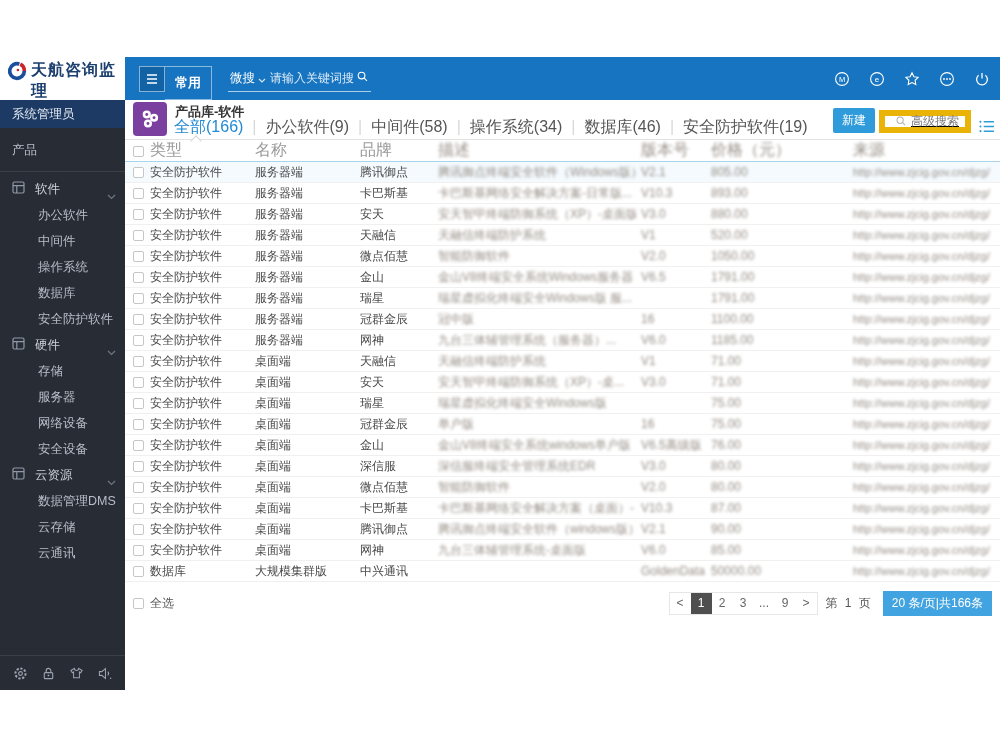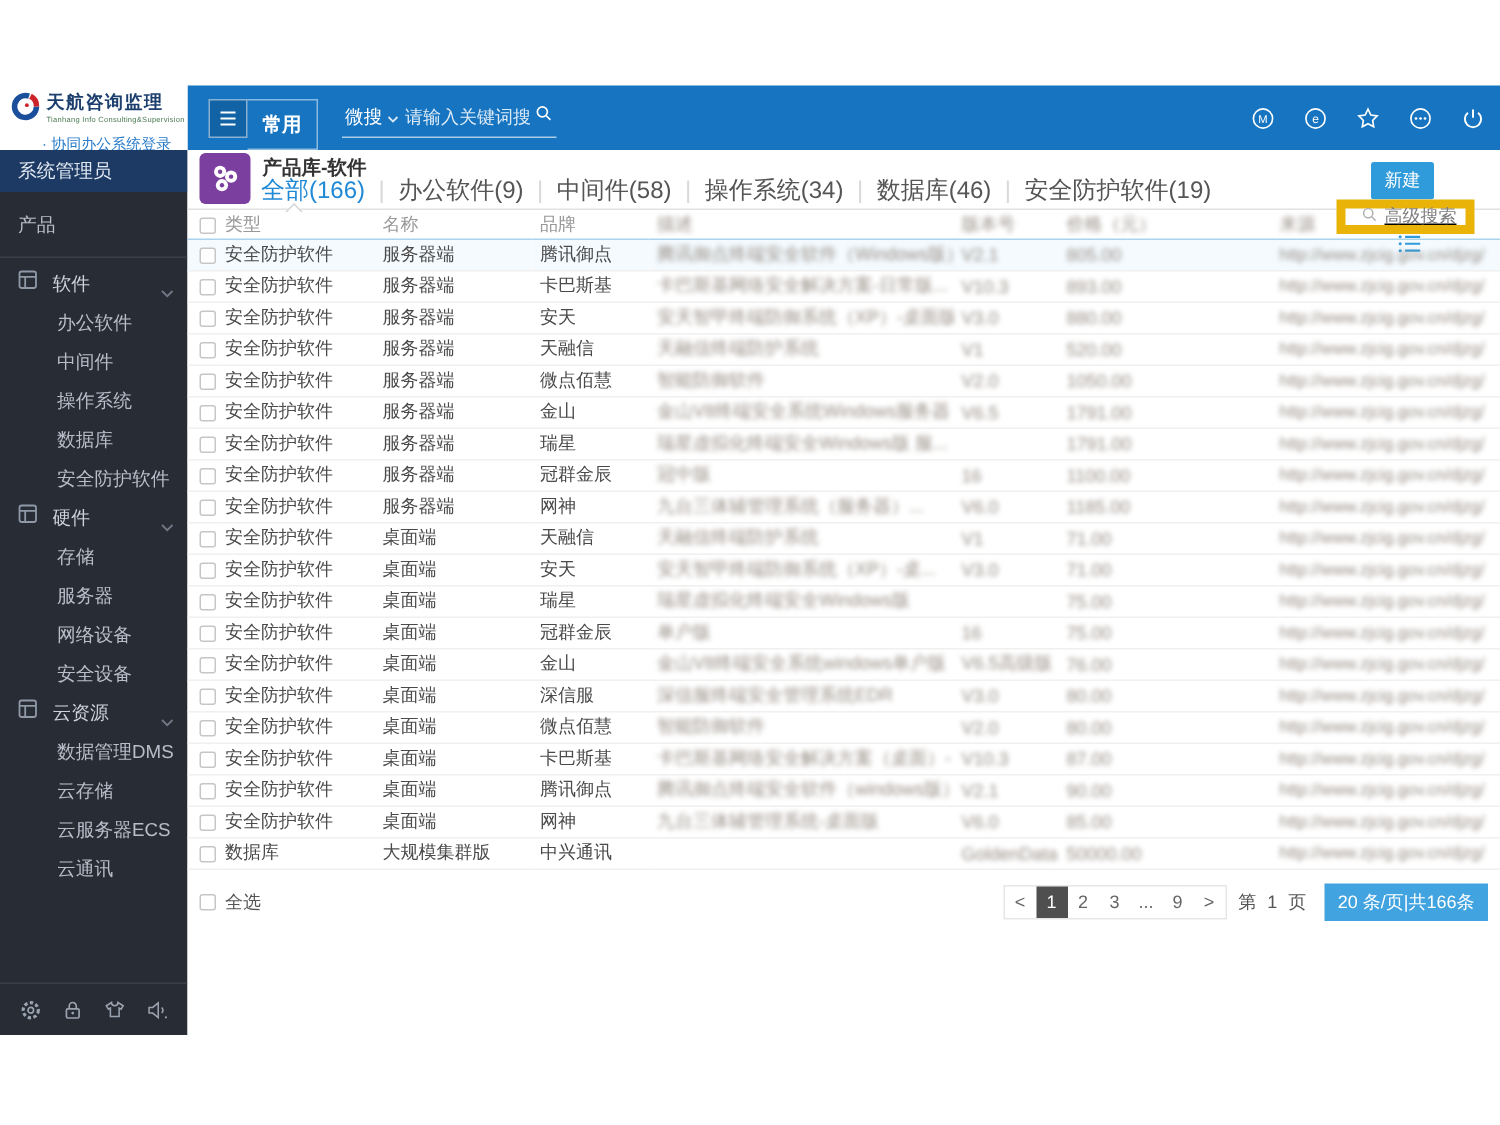--- a/index.html
+++ b/index.html
@@ -5,21 +5,21 @@
   * { box-sizing: border-box; margin: 0; padding: 0; }
   html,body { width:1000px; height:750px; background:#fff;
     font-family:"Liberation Sans","DejaVu Sans",sans-serif; }
   .app { position:absolute; top:57px; left:0; width:1000px; }
 
   
   .topbar { display:flex; height:43px; }
   .logo-panel { width:125px; background:#fff; padding:3px 0 0 6px; position:relative; }
   .logo-row { display:flex; align-items:flex-start; }
   .logo-text { margin-left:3px; }
-  .logo-title { font-size:12px; font-weight:bold; color:#1c3f6e; letter-spacing:1px; }
+  .logo-title { font-size:16px; font-weight:bold; color:#1c3f6e; letter-spacing:1px; }
   .logo-sub { font-size:5px; color:#4a7a52; letter-spacing:.2px; }
   .login-link { font-size:10px; color:#2a7cc9; margin:2px 0 0 22px; cursor:pointer; }
   .navbar { flex:1; background:#1674c1; display:flex; align-items:center; color:#fff; padding:0 10px 0 8px; }
   .nav-item { font-size:13px; padding:0 11px; cursor:pointer; white-space:nowrap; }
   .nav-group { display:flex; margin-left:6px; height:26px; }
   .nav-burger { width:26px; display:flex; align-items:center; justify-content:center;
     border:1px solid rgba(255,255,255,.5); background:rgba(0,0,0,.14); cursor:pointer; }
   .nav-common { display:flex; align-items:center; padding:16px 10px; font-size:13px;
     border:1px solid rgba(255,255,255,.5); border-left:none; cursor:pointer;font-weight:bold; }
   .topsearch { display:flex; align-items:center; margin-left:16px;
@@ -51,30 +51,30 @@
   .page-header { position:relative; height:40px; border-bottom:1px solid #e2e2e2; }
   .app-icon { position:absolute; left:8px; top:2px; width:34px; height:34px; background:#7b3fa0; border-radius:4px;
     display:flex; align-items:center; justify-content:center; }
   .page-title { position:absolute; left:50px; top:3px; font-size:13px; font-weight:bold; color:#333; }
   .tabs { position:absolute; left:49px; bottom:0; height:20px; display:flex; align-items:center; font-size:16px; color:#555; }
   .tab { position:relative; cursor:pointer; padding-bottom:3px; }
   .tab:not(:last-child)::after { content:"|"; color:#d8d8d8; padding:0 9px; }
   .tab.active { color:#2089d5; }
   .tab.active::before { content:""; position:absolute; left:18px; bottom:-4px; width:7px; height:7px; background:#fff;
     border-left:1px solid #d5d5d5; border-top:1px solid #d5d5d5; transform:rotate(45deg); }
-  .header-actions { position:absolute; right:17px; top:8px; display:flex; align-items:center;flex-direction:column; }
+  .header-actions { position:absolute; right:6px; top:8px; display:flex; align-items:flex-end; }
   .btn-new { background:#2f9bdb; color:#fff; font-size:12px; border:none; padding:4px 9px; border-radius:2px; cursor:pointer; }
   .adv-search { display:flex; align-items:center; border:6px solid #eab308; height:23px; margin-left:4px; padding:0 6px 0 4px; width:92px; justify-content:flex-end; background:#fff; cursor:text;text-decoration:underline; }
   .adv-label { font-size:12px; color:#7d7d7d; margin-left:4px; cursor:pointer; white-space:nowrap; }
   .list-toggle { margin-left:8px; cursor:pointer; display:flex; }
 
   
   table { width:100%; border-collapse:collapse; table-layout:fixed; }
   th, td { padding:0 0 0 5px; text-align:left; overflow:hidden; white-space:nowrap; }
-  thead th { height:19px; font-weight:normal; color:#999; font-size:12px; border-bottom:1px solid #a9d4ec; }
+  thead th { height:19px; font-weight:normal; color:#999; font-size:16px; border-bottom:1px solid #a9d4ec; }
   tbody td { height:21px; font-size:12px; color:#4a4a4a; border-bottom:1px solid #f0f0f0; }
   tbody tr.hl { background:#f4fafe; }
   td.blur, th.blur { color:#968e86; filter:blur(1.7px); }
   td.c-src { font-size:11px; }
   .cb { display:inline-block; width:11px; height:11px; border:1px solid #c6c6c6; border-radius:2px; background:#fff;
     vertical-align:middle; cursor:pointer; }
 
   
   .table-footer { display:flex; justify-content:space-between; align-items:center; margin-top:9px; padding:0 8px 0 8px; }
   .select-all { display:flex; align-items:center; gap:6px; font-size:12px; color:#555; }
@@ -233,21 +233,20 @@
       <span class="tree-label">云资源</span>
       <span class="chev">
         <svg width="9" height="6" viewBox="0 0 9 6">
                   <path d="M1 1l3.5 3.5L8 1" fill="none" stroke="#6f7886" stroke-width="1.2"></path>
                 </svg>
       </span>
     </div>
     <div>
               <div class="tree-child">数据管理DMS</div>
               <div class="tree-child">云存储</div>
-              <div class="tree-child">云服务器ECS</div>
               <div class="tree-child">云通讯</div>
             </div>
   </div>
         </div>
       <div class="side-footer">
         <span class="ficon">
           <svg width="15" height="15" viewBox="0 0 16 16">
               <circle cx="8" cy="8" r="5.4" fill="none" stroke="#9aa3b0" stroke-width="2.2" stroke-dasharray="2.4 1.7"></circle>
               <circle cx="8" cy="8" r="2" fill="none" stroke="#9aa3b0" stroke-width="1.2"></circle>
             </svg>

